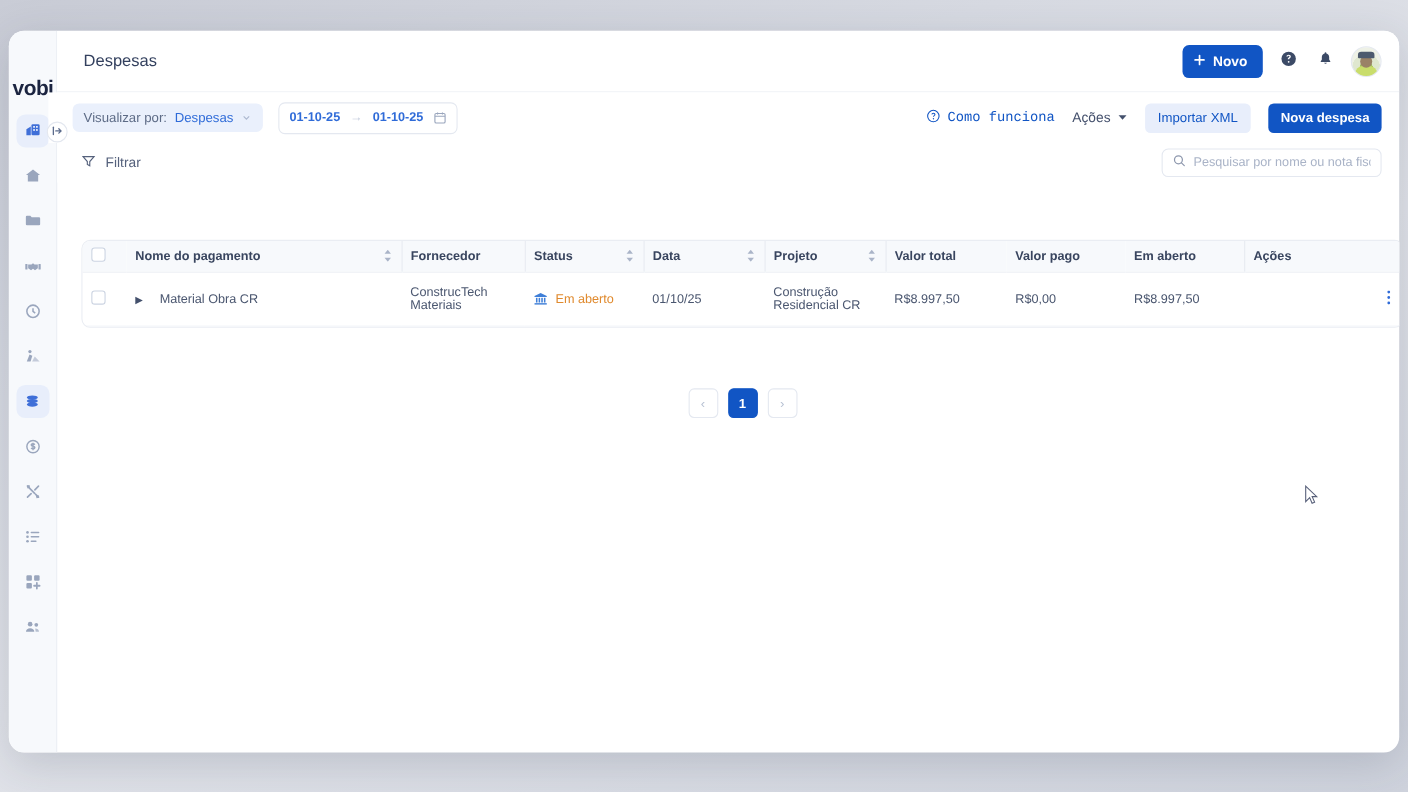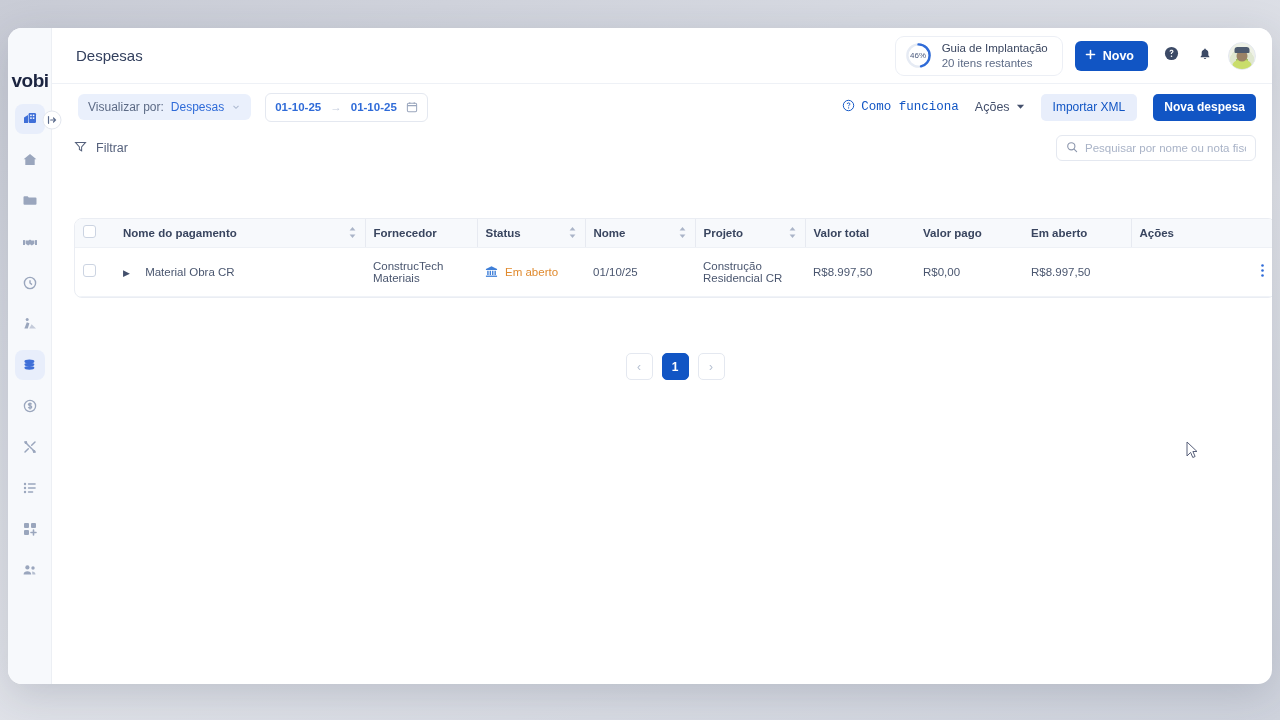--- a/index.html
+++ b/index.html
@@ -95,21 +95,21 @@
     position:absolute; left:50%; top:30%; transform:translate(-50%,-50%);
     width:15px; height:6px; border-radius:3px 3px 1px 1px; background:#4d5a6e;
   }
   .avatar .body {
     position:absolute; left:50%; bottom:-2px; transform:translateX(-50%);
     width:20px; height:11px; border-radius:7px 7px 0 0; background:#c9dd6b;
   }
 
   
   .toolbar {
-    position:absolute; left:48px; top:56px; right:0; height:46px;
+    position:absolute; left:36px; top:56px; right:0; height:46px;
     display:flex; align-items:center; padding:0 16px 0 22px; background:#fff;
   }
   .viz-pill {
     height:26px; background:#eaf0fc; border-radius:6px;
     display:flex; align-items:center; gap:7px; padding:0 10px;
     font-size:12px; cursor:pointer;
   }
   .viz-label { color:#5d6b86; }
   .viz-value { color:#2f6bd8; }
   .chev { color:#adb9d0; display:flex; }
@@ -338,33 +338,20 @@
             <path d="M4.6 6h5.2M7.6 3.8 9.8 6 7.6 8.2"></path>
           </svg>
       </span>
     </div>
 
     <header class="header">
       <div class="page-title">Despesas</div>
 
       <div class="header-right">
 
-        <div class="guia">
-          <div class="ring">
-            <svg width="27" height="27" viewBox="0 0 34 34">
-              <circle cx="17" cy="17" r="14" fill="none" stroke="#e6ebf4" stroke-width="3"></circle>
-              <circle cx="17" cy="17" r="14" fill="none" stroke="#2f6bd8" stroke-width="3" stroke-linecap="round" stroke-dasharray="40.5 47.5"></circle>
-            </svg>
-            <div class="ring-label">46%</div>
-          </div>
-          <div class="guia-text">
-            <div class="guia-title">Guia de Implantação</div>
-            <div class="guia-sub">20 itens restantes</div>
-          </div>
-        </div>
 
         <button class="btn-novo">
           <span>
             <svg width="11" height="11" viewBox="0 0 12 12" stroke="currentColor" stroke-width="1.7" stroke-linecap="round">
                 <path d="M6 1.6v8.8M1.6 6h8.8"></path>
               </svg>
           </span>
           <span>Novo</span>
         </button>
 
@@ -507,21 +494,21 @@
                 <span class="sort">
                   <svg width="9" height="11" viewBox="0 0 9 11" fill="currentColor">
                       <path d="M4.5 0 7.4 3.6H1.6z"></path>
                       <path d="M4.5 11 1.6 7.4h5.8z"></path>
                     </svg>
                 </span>
               </div>
             </th>
             <th class="sep">
               <div class="th-inner">
-                <span>Nome</span>
+                <span>Data</span>
                 <span class="sort">
                   <svg width="9" height="11" viewBox="0 0 9 11" fill="currentColor">
                       <path d="M4.5 0 7.4 3.6H1.6z"></path>
                       <path d="M4.5 11 1.6 7.4h5.8z"></path>
                     </svg>
                 </span>
               </div>
             </th>
             <th class="sep">
               <div class="th-inner">

